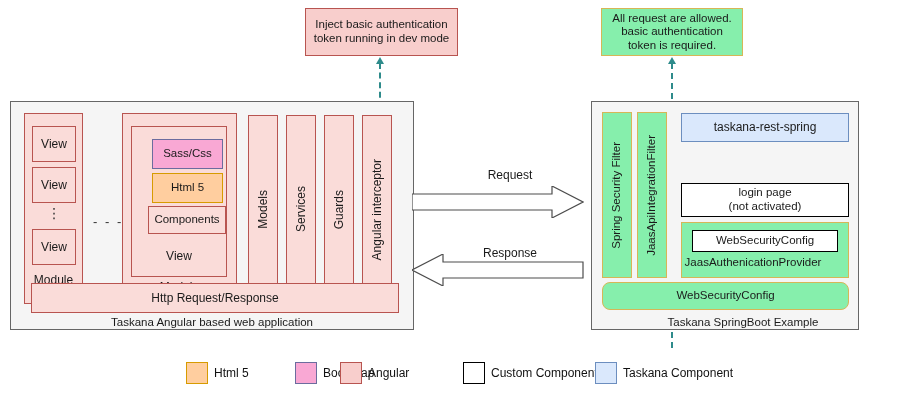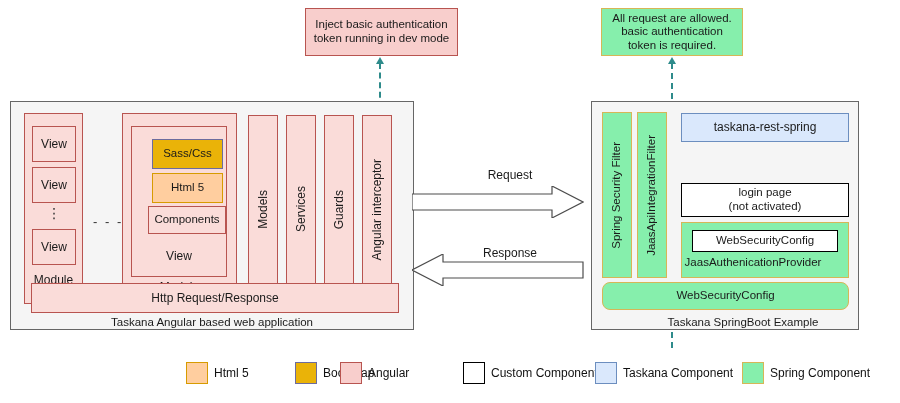--- a/index.html
+++ b/index.html
@@ -11,21 +11,21 @@
   .canvas{position:absolute;left:0;top:0;width:900px;height:403px;}
   .abs{position:absolute;box-sizing:border-box;}
 
   
   .box{
     display:flex;align-items:center;justify-content:center;
     text-align:center;line-height:1.18;
   }
   .angular{background:#f8cecc;border:1px solid #b85450;}
   .angular-pale{background:#fadcd9;border:1px solid #b85450;}
-  .bootstrap{background:#eab308;border:1px solid #6c6c9e;}
+  .bootstrap{background:#f9a8d4;border:1px solid #6c6c9e;}
   .html5{background:#ffce9f;border:1px solid #d79b00;}
   .spring{background:#86efac;border:1px solid #d6b656;}
   .taskana{background:#dae8fc;border:1px solid #6c8ebf;}
   .custom{background:#ffffff;border:1px solid #000000;}
   .container-gray{background:#f5f5f5;border:1px solid #666666;}
 
   .vtext{
     writing-mode:vertical-rl;transform:rotate(180deg);
     white-space:nowrap;
   }
@@ -195,18 +195,14 @@
   </div>
 
   <div class="legend-item" style="left:463px;top:362px;">
     <span class="legend-sw custom"></span>
     <span class="legend-tx">Custom Component</span>
   </div>
   <div class="legend-item" style="left:595px;top:362px;">
     <span class="legend-sw taskana"></span>
     <span class="legend-tx">Taskana Component</span>
   </div>
-  <div class="legend-item" style="left:742px;top:362px;">
-    <span class="legend-sw spring"></span>
-    <span class="legend-tx">Spring Component</span>
-  </div>
 
 </div>
 
 </body></html>

